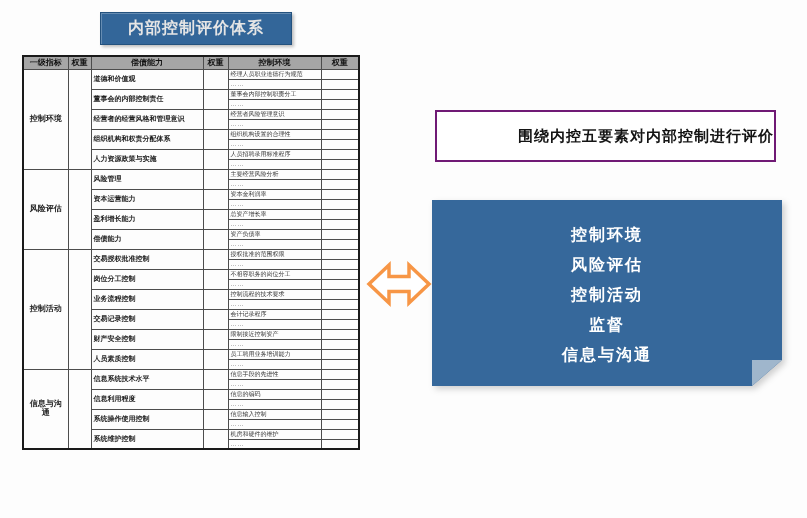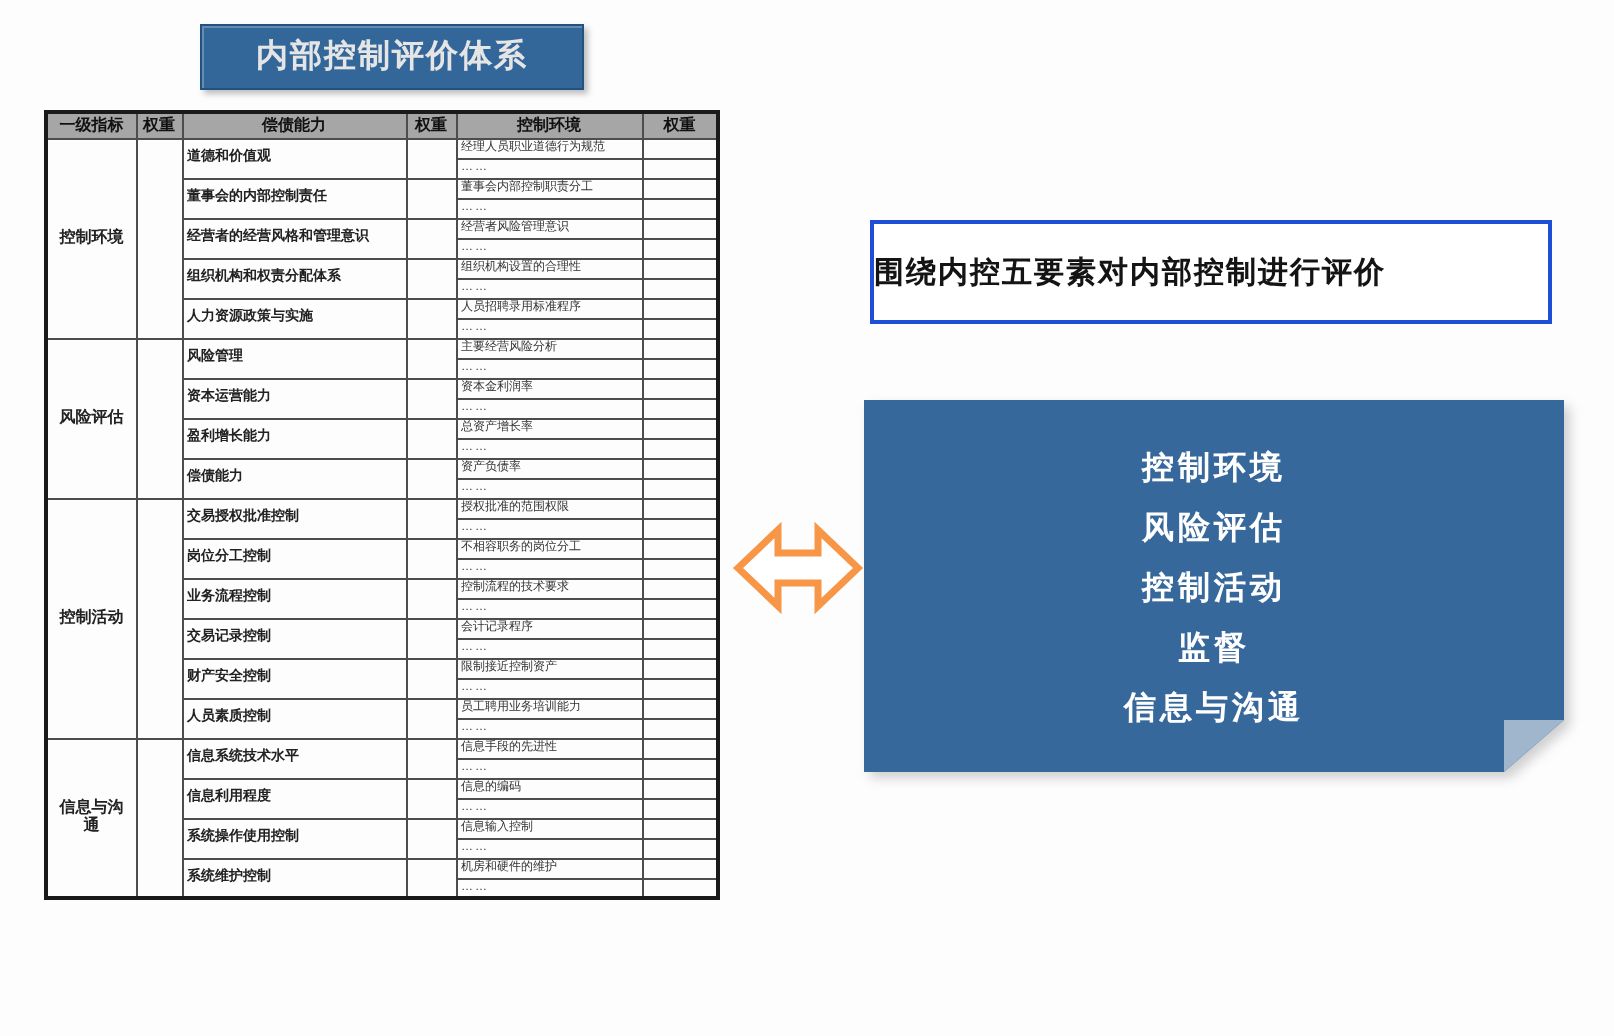--- a/index.html
+++ b/index.html
@@ -38,22 +38,22 @@
   td.l2 { font-size: 7px; font-weight: bold; color: #222; text-align: left; padding-left: 5px; white-space: nowrap; }
   td.l3 { font-size: 6px; color: #333; height: 10px; text-align: left; padding-left: 4px; white-space: nowrap; }
   td.dots { font-size: 6px; color: #333; height: 10px; text-align: left; padding-left: 4px; letter-spacing: 1px; }
 
   
   .arrow-wrap { position: absolute; left: 366px; top: 255px; width: 66px; height: 58px; }
 
   
   .caption-box {
     position: absolute; left: 435px; top: 110px; width: 341px; height: 52px;
-    background: #ffffff; border: 2px solid #1d4ed8;
-    display: flex; align-items: center; justify-content: flex-start;
+    background: #ffffff; border: 2px solid #701a75;
+    display: flex; align-items: center; justify-content: flex-end;
     font-size: 15px; font-weight: bold; color: #141414; letter-spacing: 1px;
   }
 
   
   .note-wrap { position: absolute; left: 432px; top: 200px; width: 350px; height: 186px; filter: drop-shadow(3px 3px 3px rgba(0,0,0,.18)); }
   .note-bg {
     position: absolute; inset: 0; background: #36689b;
     clip-path: polygon(0 0, 100% 0, 100% calc(100% - 26px), calc(100% - 30px) 100%, 0 100%);
   }
   .note-fold {

